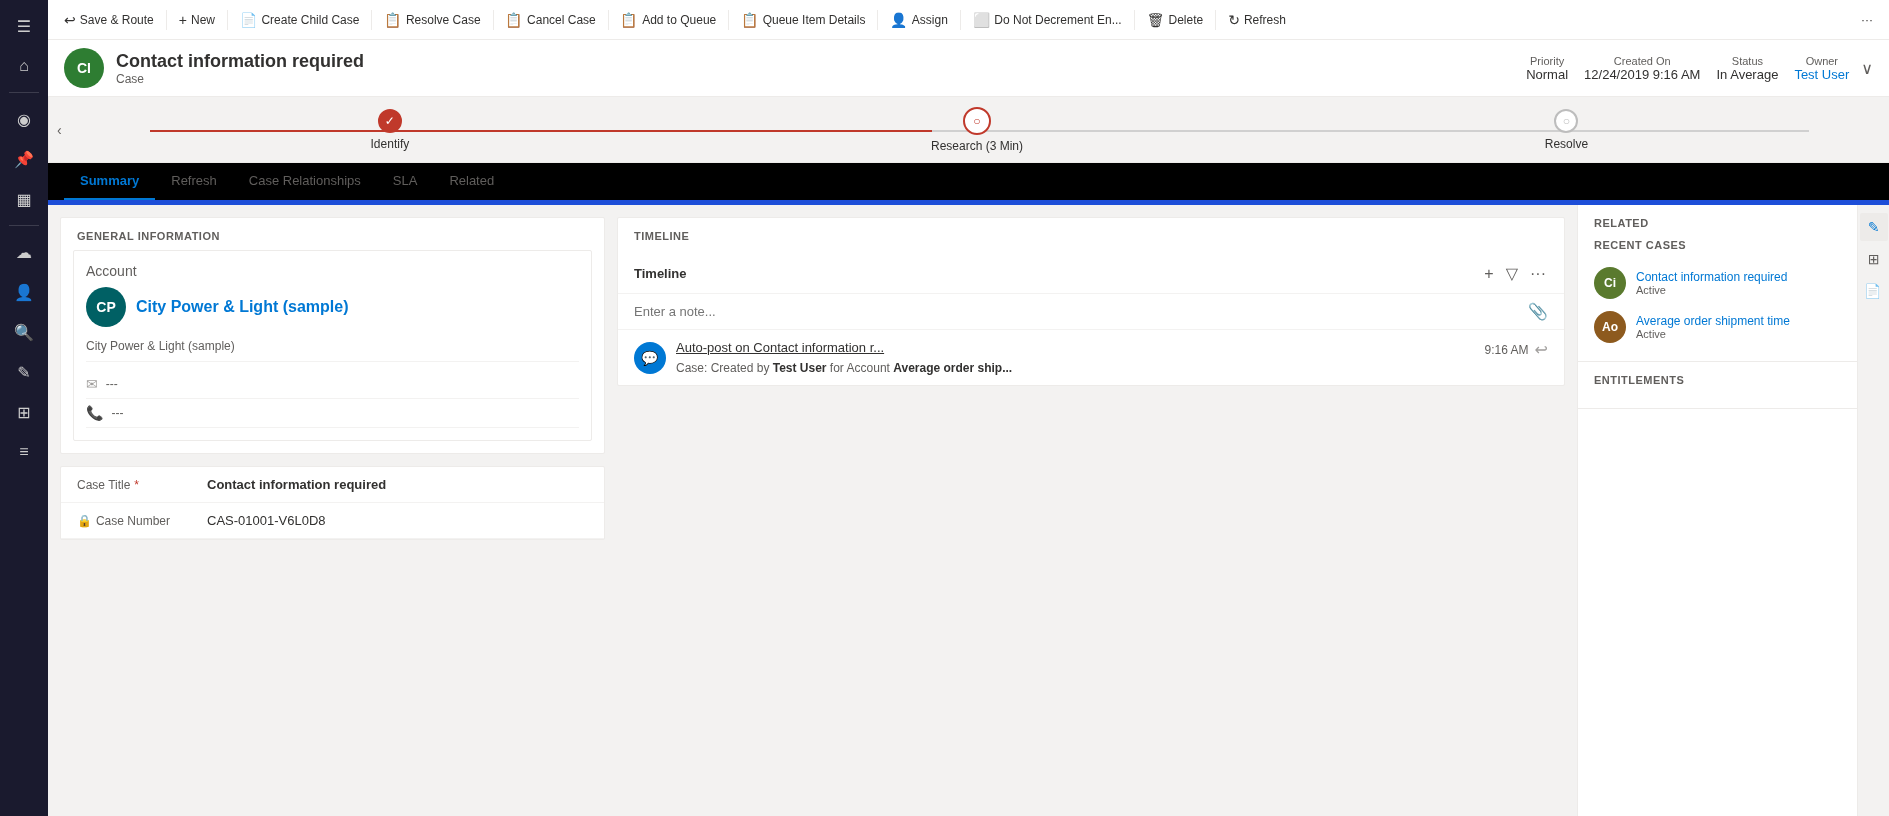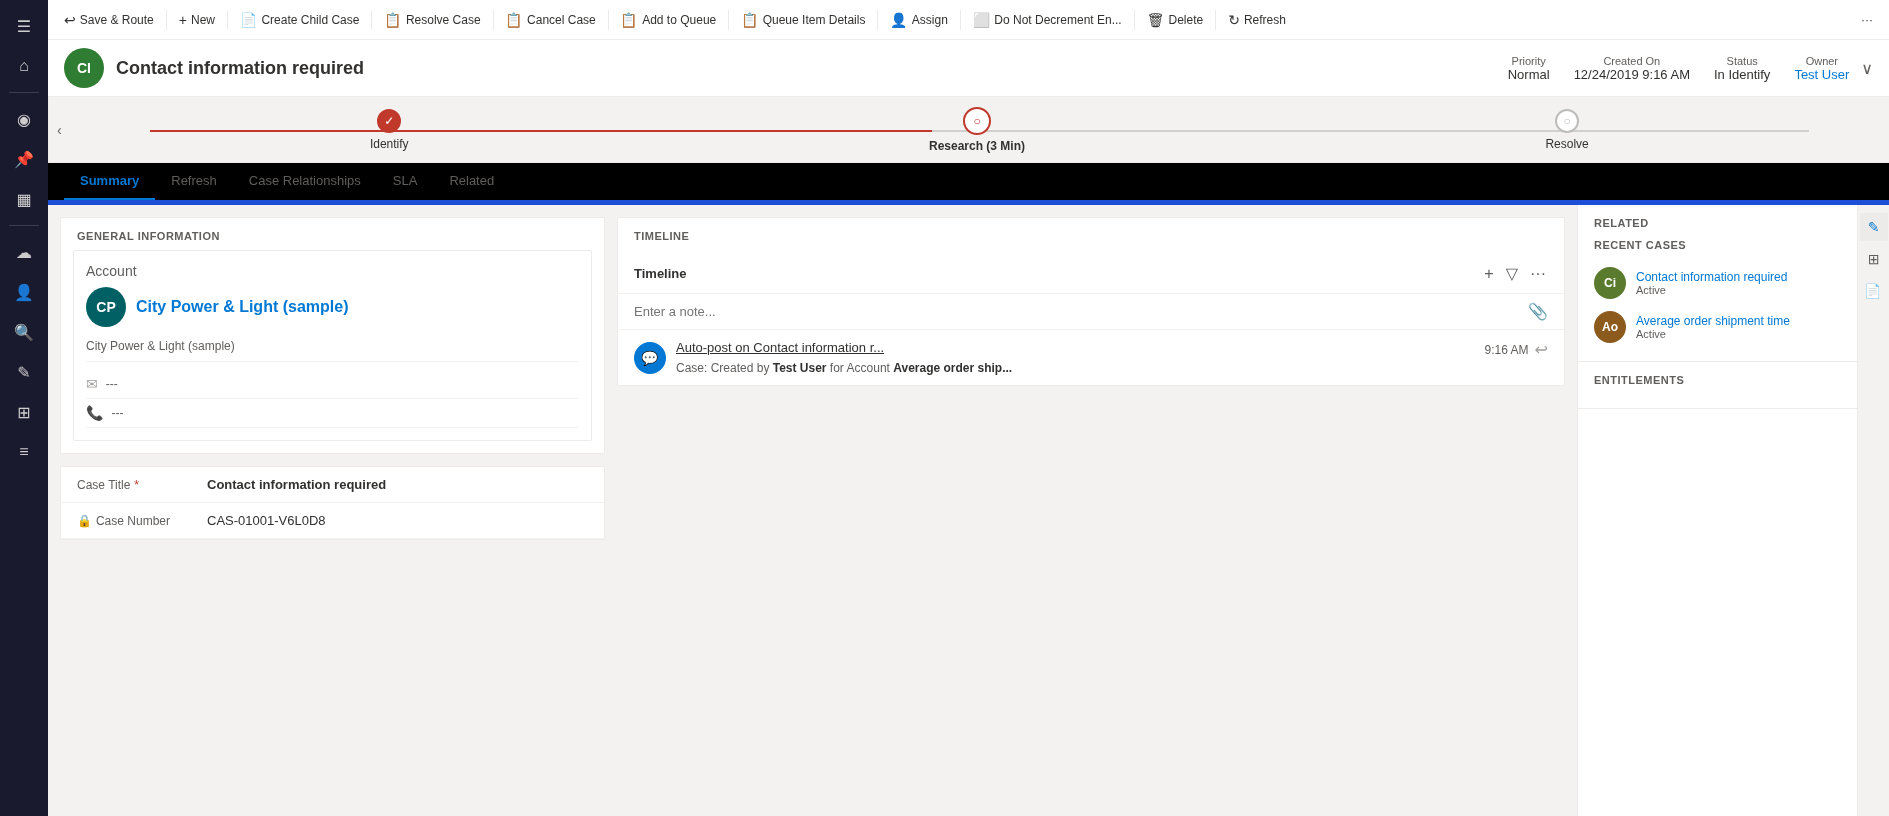--- a/index.html
+++ b/index.html
@@ -22,21 +22,21 @@
     .toolbar-btn .icon { font-size: 14px; }
     .toolbar-sep { width: 1px; height: 20px; background: #edebe9; margin: 0 2px; }
     .toolbar-more { margin-left: auto; }
 
     
     .record-header { background: #fff; border-bottom: 1px solid #edebe9; padding: 8px 16px; display: flex; align-items: center; gap: 12px; flex-shrink: 0; }
     .record-avatar { width: 40px; height: 40px; border-radius: 50%; background: #2e7d32; display: flex; align-items: center; justify-content: center; color: #fff; font-weight: 600; font-size: 14px; flex-shrink: 0; }
     .record-title-area { flex: 1; }
     .record-title { font-size: 18px; font-weight: 600; color: #323130; }
     .record-subtitle { font-size: 12px; color: #605e5c; }
-    .header-meta { display: flex; align-items: center; gap: 24px; }
+    .header-meta { display: flex; align-items: center; gap: 16px; }
     .meta-item { text-align: center; }
     .meta-label { font-size: 11px; color: #605e5c; }
     .meta-value { font-size: 13px; color: #323130; font-weight: 500; }
     .meta-value.status { color: #323130; }
     .meta-value.owner { color: #0078d4; cursor: pointer; }
     .header-chevron { color: #605e5c; cursor: pointer; font-size: 16px; }
 
     
     .process-bar { background: #f3f2f1; border-bottom: 1px solid #edebe9; display: flex; align-items: stretch; flex-shrink: 0; height: 66px; }
     .process-label { background: #c0392b; color: #fff; padding: 8px 12px; display: flex; flex-direction: column; justify-content: center; min-width: 200px; cursor: pointer; }
@@ -45,21 +45,21 @@
     .process-chevron { background: #f3f2f1; display: flex; align-items: center; justify-content: center; padding: 0 8px; cursor: pointer; color: #605e5c; font-size: 14px; border-left: 1px solid #edebe9; }
     .process-stages { flex: 1; display: flex; align-items: center; justify-content: space-around; padding: 0 40px; position: relative; }
     .process-line { position: absolute; top: 50%; left: 80px; right: 80px; height: 2px; background: #d0d0d0; z-index: 0; }
     .process-line-active { position: absolute; top: 50%; left: 80px; width: 43%; height: 2px; background: #c0392b; z-index: 1; }
     .stage { display: flex; flex-direction: column; align-items: center; gap: 4px; z-index: 2; }
     .stage-circle { width: 24px; height: 24px; border-radius: 50%; display: flex; align-items: center; justify-content: center; font-size: 12px; }
     .stage-circle.done { background: #c0392b; color: #fff; border: 2px solid #c0392b; }
     .stage-circle.active { background: #fff; border: 2px solid #c0392b; color: #c0392b; width: 28px; height: 28px; }
     .stage-circle.inactive { background: #fff; border: 2px solid #bdbdbd; color: #bdbdbd; }
     .stage-label { font-size: 12px; color: #323130; white-space: nowrap; }
-    .stage-label.active-label { font-weight: 700; }
+    .stage-label.active-label { font-weight: 400; }
 
     
     .tabs-bar { background: #000000; border-bottom: 5px solid #1d4ed8; padding: 0 16px; display: flex; gap: 0; flex-shrink: 0; align-items: flex-end; }
     .tab { padding: 10px 16px; cursor: pointer; color: #605e5c; font-size: 13px; border-bottom: 2px solid transparent; }
     .tab.active { color: #0078d4; border-bottom-color: #0078d4; font-weight: 600; }
 
     
     .body-area { flex: 1; display: flex; overflow: hidden; }
     
     
@@ -202,33 +202,34 @@
       </button>
       <button class="toolbar-btn toolbar-more">
         <span>···</span>
       </button>
     </div>
 
     <div class="record-header">
       <div class="record-avatar" style="background: rgb(46, 125, 50);">CI</div>
       <div class="record-title-area">
         <div class="record-title">Contact information required</div>
+        <div class="record-subtitle">Case</div>
       </div>
       <div class="header-meta">
         <div class="meta-item">
           <div class="meta-label">Priority</div>
           <div class="meta-value">Normal</div>
         </div>
         <div class="meta-item">
           <div class="meta-label">Created On</div>
           <div class="meta-value">12/24/2019 9:16 AM</div>
         </div>
         <div class="meta-item">
           <div class="meta-label">Status</div>
-          <div class="meta-value status">In Identify</div>
+          <div class="meta-value status">In Average</div>
         </div>
         <div class="meta-item">
           <div class="meta-label">Owner</div>
           <div class="meta-value owner">Test User</div>
         </div>
       </div>
       <div class="header-chevron">∨</div>
     </div>
 
     <div class="process-bar">

